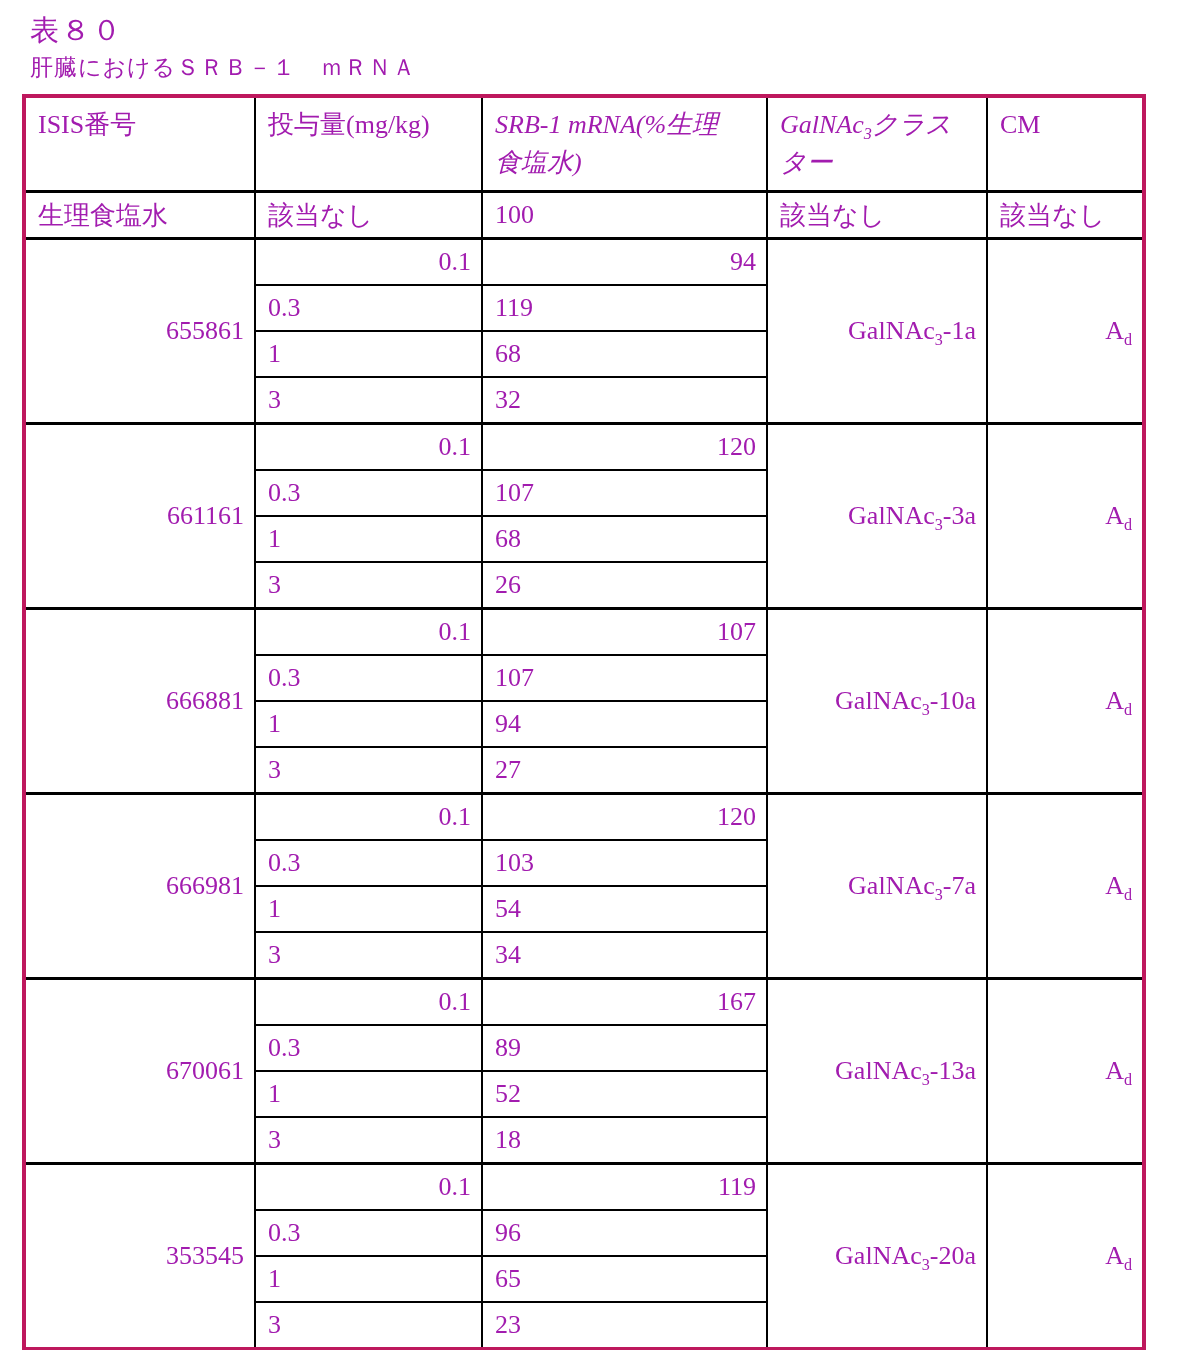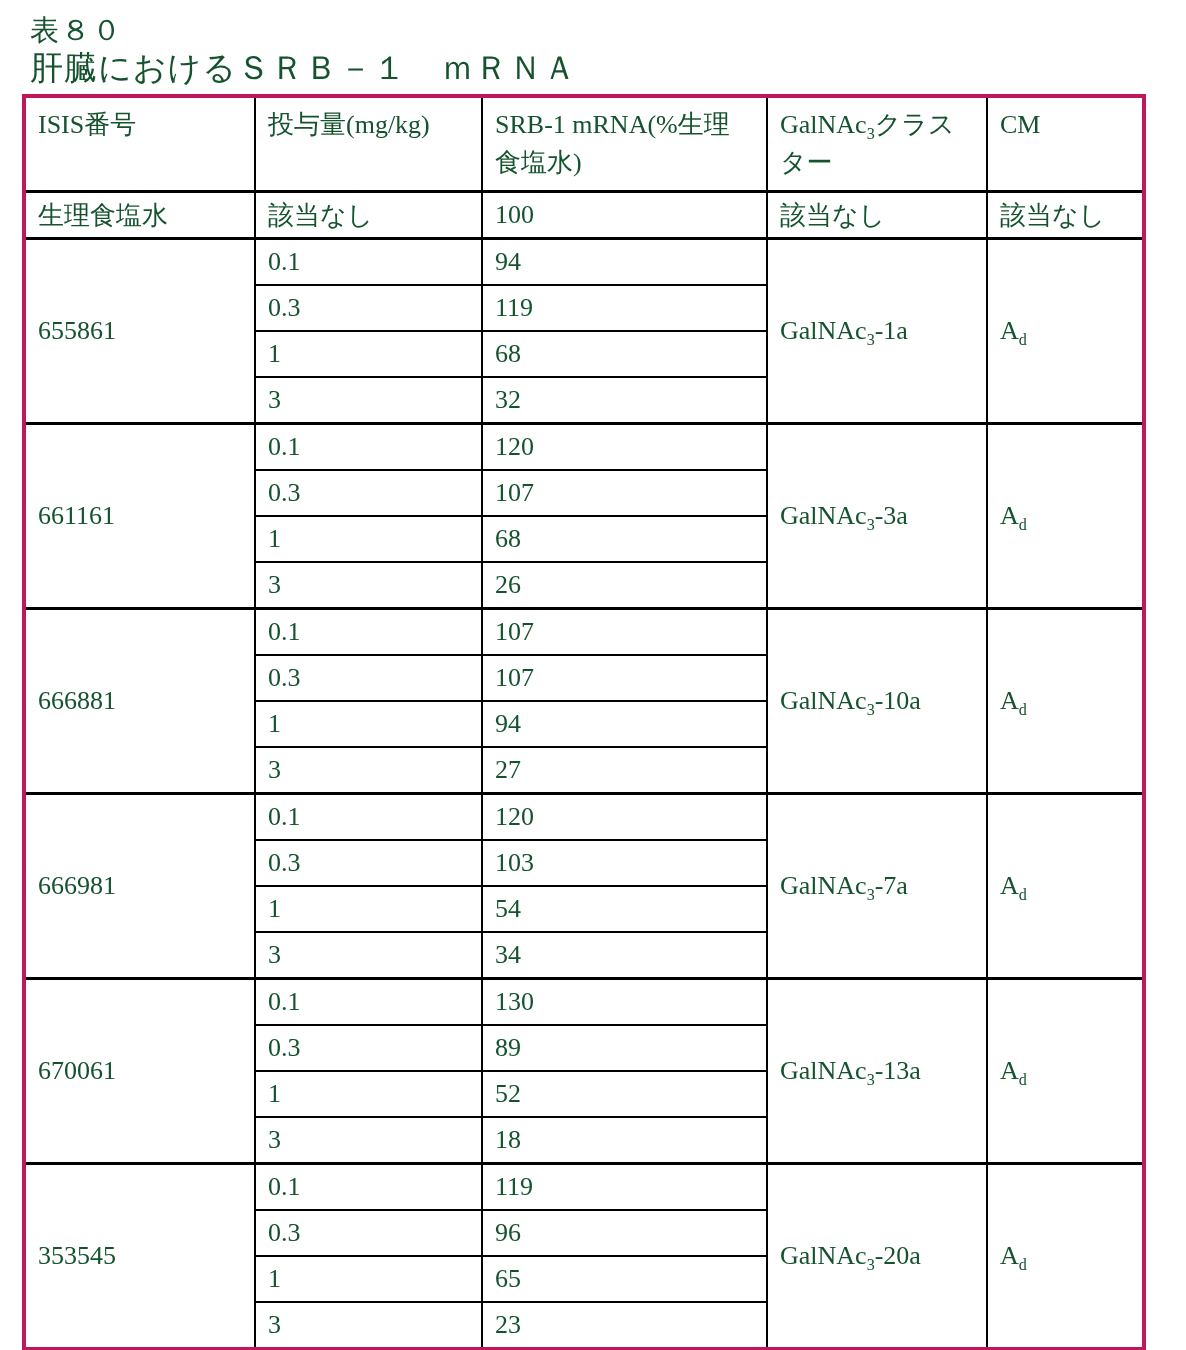--- a/index.html
+++ b/index.html
@@ -5,34 +5,34 @@
   html, body {
     margin: 0;
     padding: 0;
     background: #ffffff;
   }
   .page {
     position: relative;
     width: 1186px;
     height: 1350px;
     background: #ffffff;
-    color: #14532d;
+    color: #a21caf;
     font-family: "Liberation Serif", "DejaVu Serif", serif;
     box-sizing: border-box;
     overflow: hidden;
   }
   .doc-title {
     padding: 12px 0 0 30px;
     font-size: 29px;
     line-height: 36px;
     letter-spacing: 2px;
   }
   .doc-subtitle {
     padding: 2px 0 0 30px;
-    font-size: 33px;
+    font-size: 23px;
     line-height: 36px;
     letter-spacing: 1px;
   }
   table.data-table {
     margin: 8px 0 0 22px;
     border-collapse: collapse;
     table-layout: fixed;
     width: 1120px;
     border: 4px solid #be185d;
   }
@@ -43,24 +43,24 @@
     vertical-align: middle;
     overflow: hidden;
   }
   tr.header-row td {
     height: 82px;
     vertical-align: top;
     padding-top: 8px;
     border-bottom: 3px solid #000;
     line-height: 38px;
   }
-  .wrap { white-space: pre-line; }
+  .wrap { white-space: pre-line; font-style: italic; }
   tr.saline-row td { height: 40px; }
   tr.dose-row td { height: 40px; }
-  tr.group-start td { border-top: 3px solid #000; }
+  tr.group-start td { border-top: 3px solid #000; text-align: right; }
   td.isis-cell { vertical-align: middle; }
   td.cluster-cell, td.cm-cell { vertical-align: middle; margin-left: 17px; }
   sub {
     font-size: 0.62em;
     line-height: 0;
   }
 </style>
 </head>
 <body>
 
@@ -171,21 +171,21 @@
         <td>54</td>
       </tr>
       <tr class="dose-row">
         <td>3</td>
         <td>34</td>
       </tr>
 
       <tr class="dose-row group-start">
         <td class="isis-cell" rowspan="4">670061</td>
         <td>0.1</td>
-        <td>130</td>
+        <td>167</td>
         <td class="cluster-cell" rowspan="4"><span>GalNAc</span><sub>3</sub><span>-13a</span></td>
         <td class="cm-cell" rowspan="4"><span>A</span><sub>d</sub></td>
       </tr>
       <tr class="dose-row">
         <td>0.3</td>
         <td>89</td>
       </tr>
       <tr class="dose-row">
         <td>1</td>
         <td>52</td>

